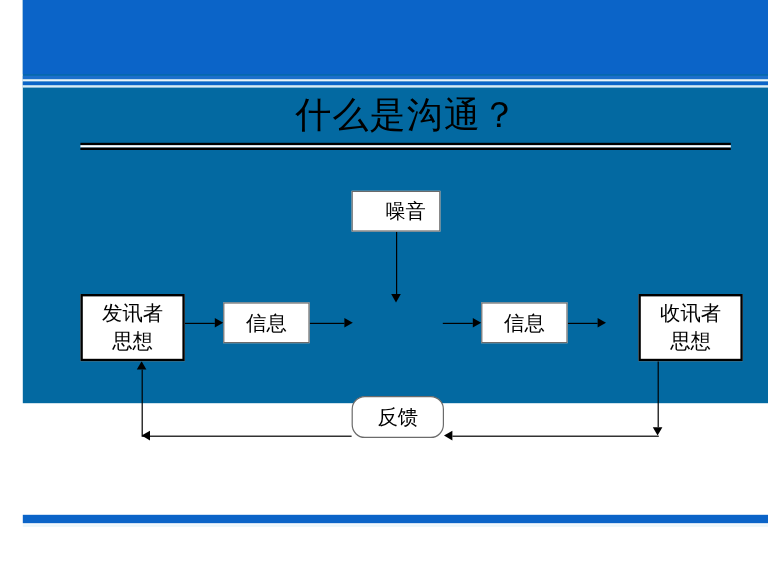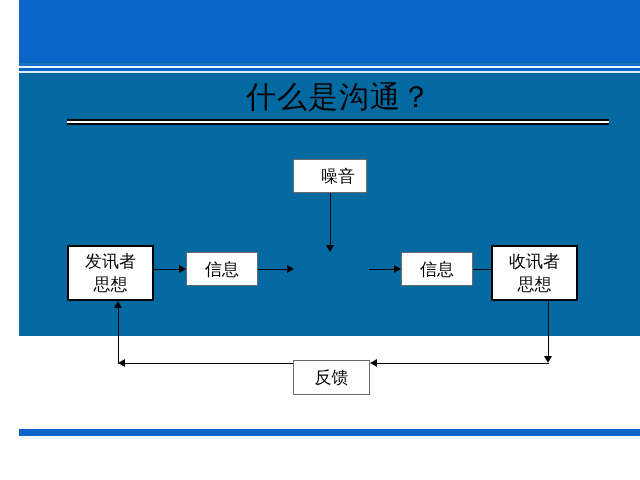--- a/index.html
+++ b/index.html
@@ -117,22 +117,22 @@
     z-index: 3;
   }
   .box.thin  { border: 1px solid #6b6b6b; }
   .box.thick { border: 2px solid #000000; }
 
   #box-sender   { left: 48px;  top: 245px; width: 87px;  height: 56px; }
   #box-msg-1    { left: 167px; top: 252px; width: 72px;  height: 34px; }
   #box-noise    { left: 274px; top: 159px; width: 74px;  height: 34px; padding-left: 16px; }
   #box-env      { left: 275px; top: 252px; width: 75px;  height: 34px; }
   #box-msg-2    { left: 382px; top: 252px; width: 72px;  height: 34px; }
-  #box-receiver { left: 472px; top: 245px; width: 87px;  height: 56px; }
-  #box-feedback { left: 274px; top: 360px; width: 77px;  height: 35px; }
+  #box-receiver { left: 513px; top: 245px; width: 87px;  height: 56px; }
+  #box-feedback { left: 274px; top: 330px; width: 77px;  height: 35px; border-radius: 11px; }
 
   
   .ln {
     position: absolute;
     background: #000000;
     z-index: 1;
   }
   .ln.h { height: 1px; }
   .ln.v { width: 1px; }
 

